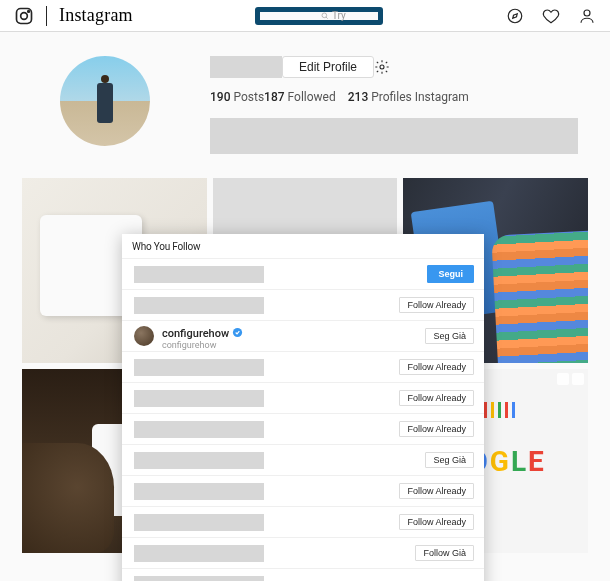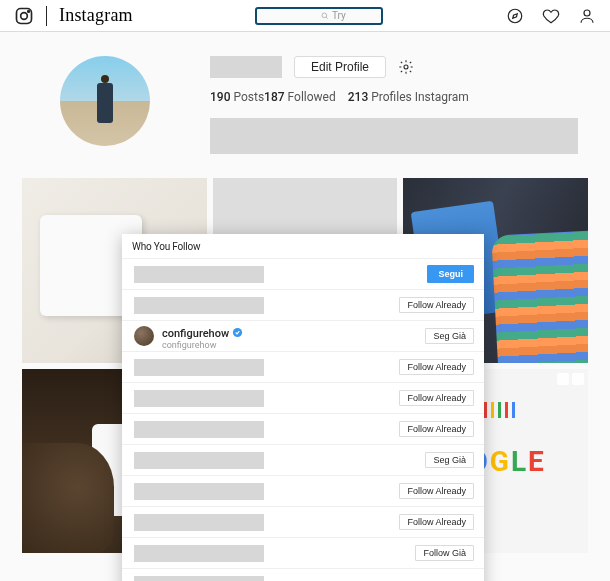--- a/index.html
+++ b/index.html
@@ -3,34 +3,34 @@
   <meta charset="utf-8">
   <style>
     * { margin: 0; padding: 0; box-sizing: border-box; }
     body { font-family: -apple-system, BlinkMacSystemFont, "Segoe UI", Roboto, Helvetica, Arial, sans-serif; background: #fafafa; width: 610px; height: 581px; overflow: hidden; position: relative; }
     
     .topbar { height: 32px; background: #fff; border-bottom: 1px solid #dbdbdb; display: flex; align-items: center; padding: 0 14px; }
     .logo-camera { width: 20px; height: 20px; margin-right: 12px; }
     .logo-divider { width: 1px; height: 20px; background: #262626; margin-right: 12px; }
     .logo-text { font-family: 'Brush Script MT', cursive; font-size: 18px; font-weight: 500; letter-spacing: 0.2px; }
     .search-wrap { flex: 1; display: flex; justify-content: center; }
-    .search { width: 128px; height: 18px; border: 2px solid #0c4a6e; background: #fafafa; border-radius: 3px; display: flex; align-items: center; justify-content: center; font-size: 10px; color: #999; padding-left: 28px; }
+    .search { width: 128px; height: 18px; border: 5px solid #0c4a6e; background: #fafafa; border-radius: 3px; display: flex; align-items: center; justify-content: center; font-size: 10px; color: #999; padding-left: 28px; }
     .search-icon { width: 8px; height: 8px; margin-right: 3px; }
     .topbar-icons { display: flex; gap: 18px; }
     .topbar-icons svg { width: 18px; height: 18px; }
     
     .content { position: relative; }
     
     .profile-header { display: flex; padding: 24px 20px 10px 60px; }
     .avatar-wrap { width: 90px; height: 90px; border-radius: 50%; overflow: hidden; margin-right: 60px; flex-shrink: 0; background: linear-gradient(180deg, #87ceeb 0%, #b0d8e8 50%, #c9b896 50%, #d4c5a8 100%); position: relative; }
     .avatar-figure { position: absolute; left: 50%; top: 30%; transform: translateX(-50%); width: 16px; height: 40px; background: #2a3a4a; border-radius: 3px; }
     .avatar-figure::before { content: ''; position: absolute; top: -8px; left: 50%; transform: translateX(-50%); width: 8px; height: 8px; background: #3a2a1a; border-radius: 50%; }
     
     .profile-main { flex: 1; }
-    .profile-row1 { display: flex; align-items: center; gap: 12px; margin-bottom: 12px; }
+    .profile-row1 { display: flex; align-items: center; margin-bottom: 12px; }
     .username-blk { width: 72px; height: 22px; background: #d7d7d7; }
     .edit-btn { border: 1px solid #dbdbdb; background: #fff; font-size: 12px; padding: 3px 16px; border-radius: 3px; color: #262626; }
     .gear { width: 16px; height: 16px; }
     
     .stats { display: flex; font-size: 12px; color: #555; margin-bottom: 14px; }
     .stats span.num { font-weight: 500; color: #262626; }
     .stats .sep { width: 12px; }
     
     .bio-blk { width: 368px; height: 36px; background: #d7d7d7; }
     

